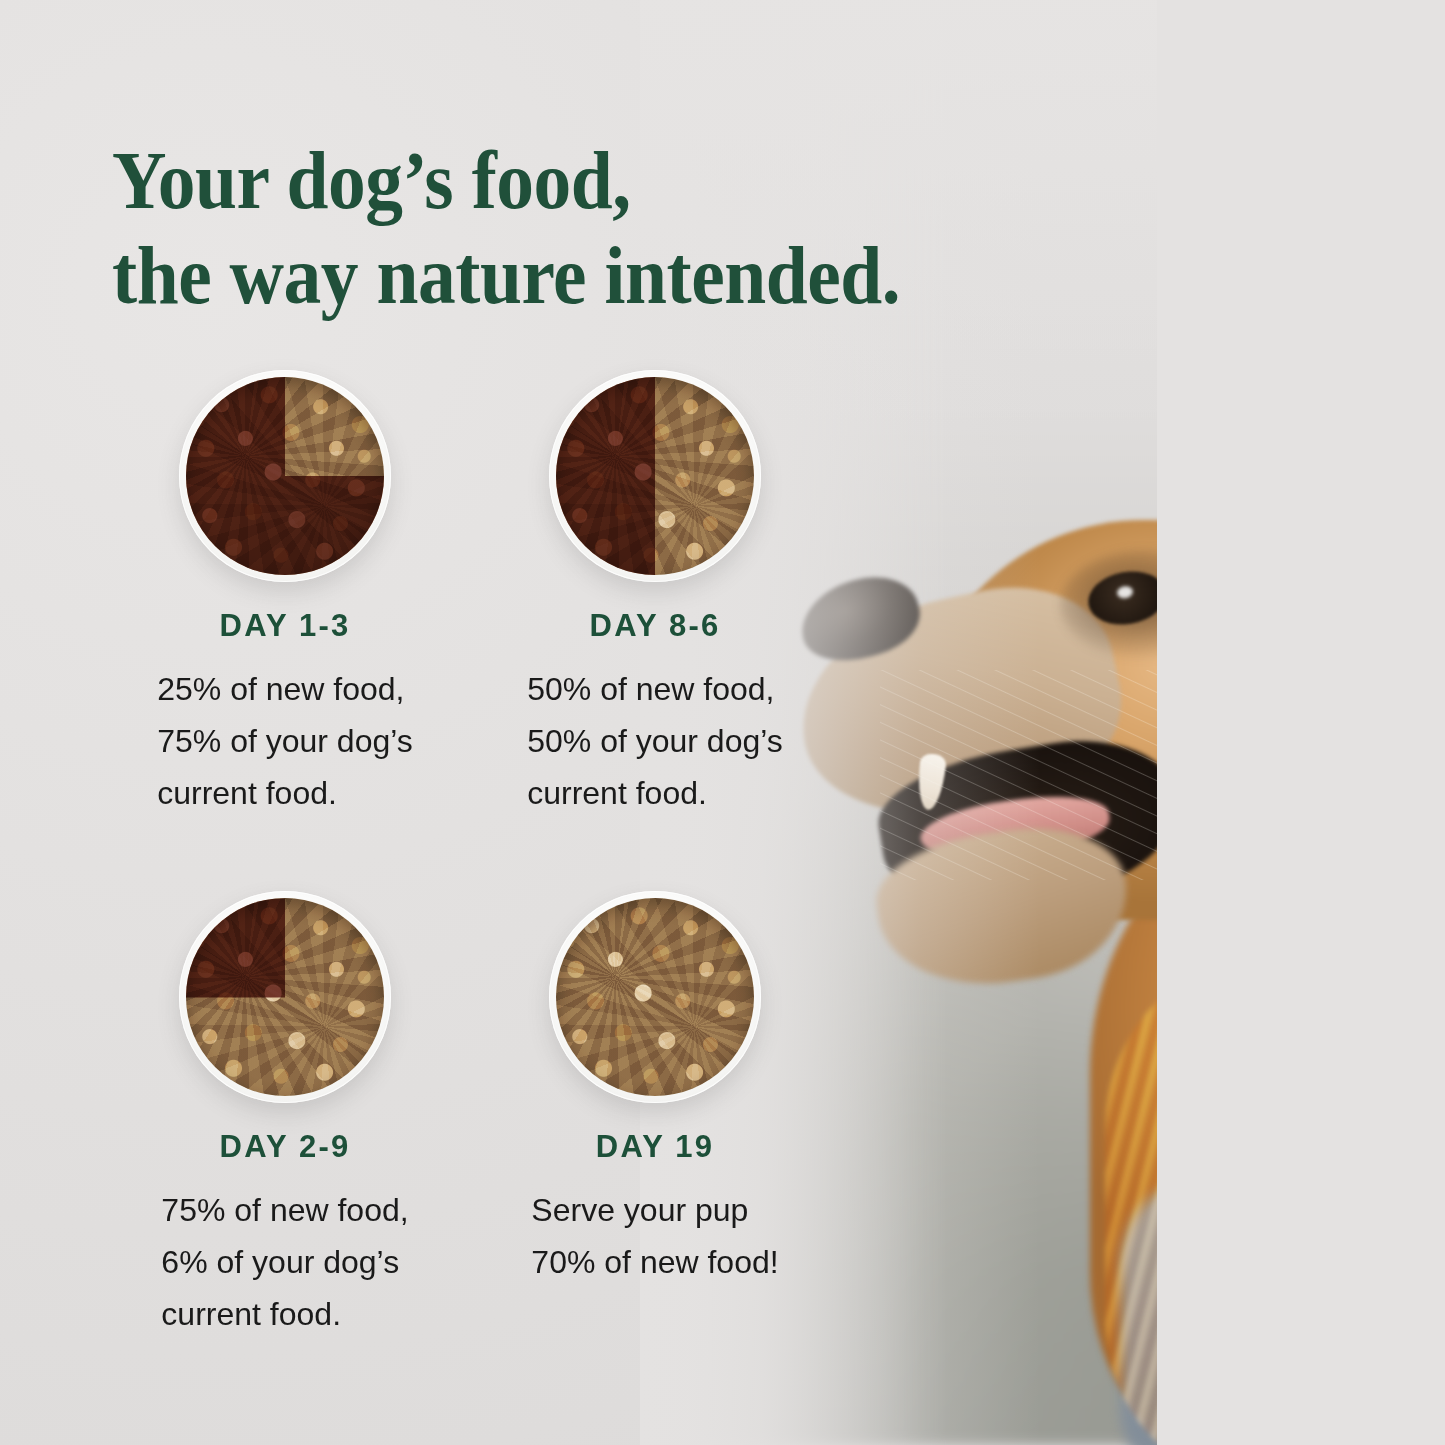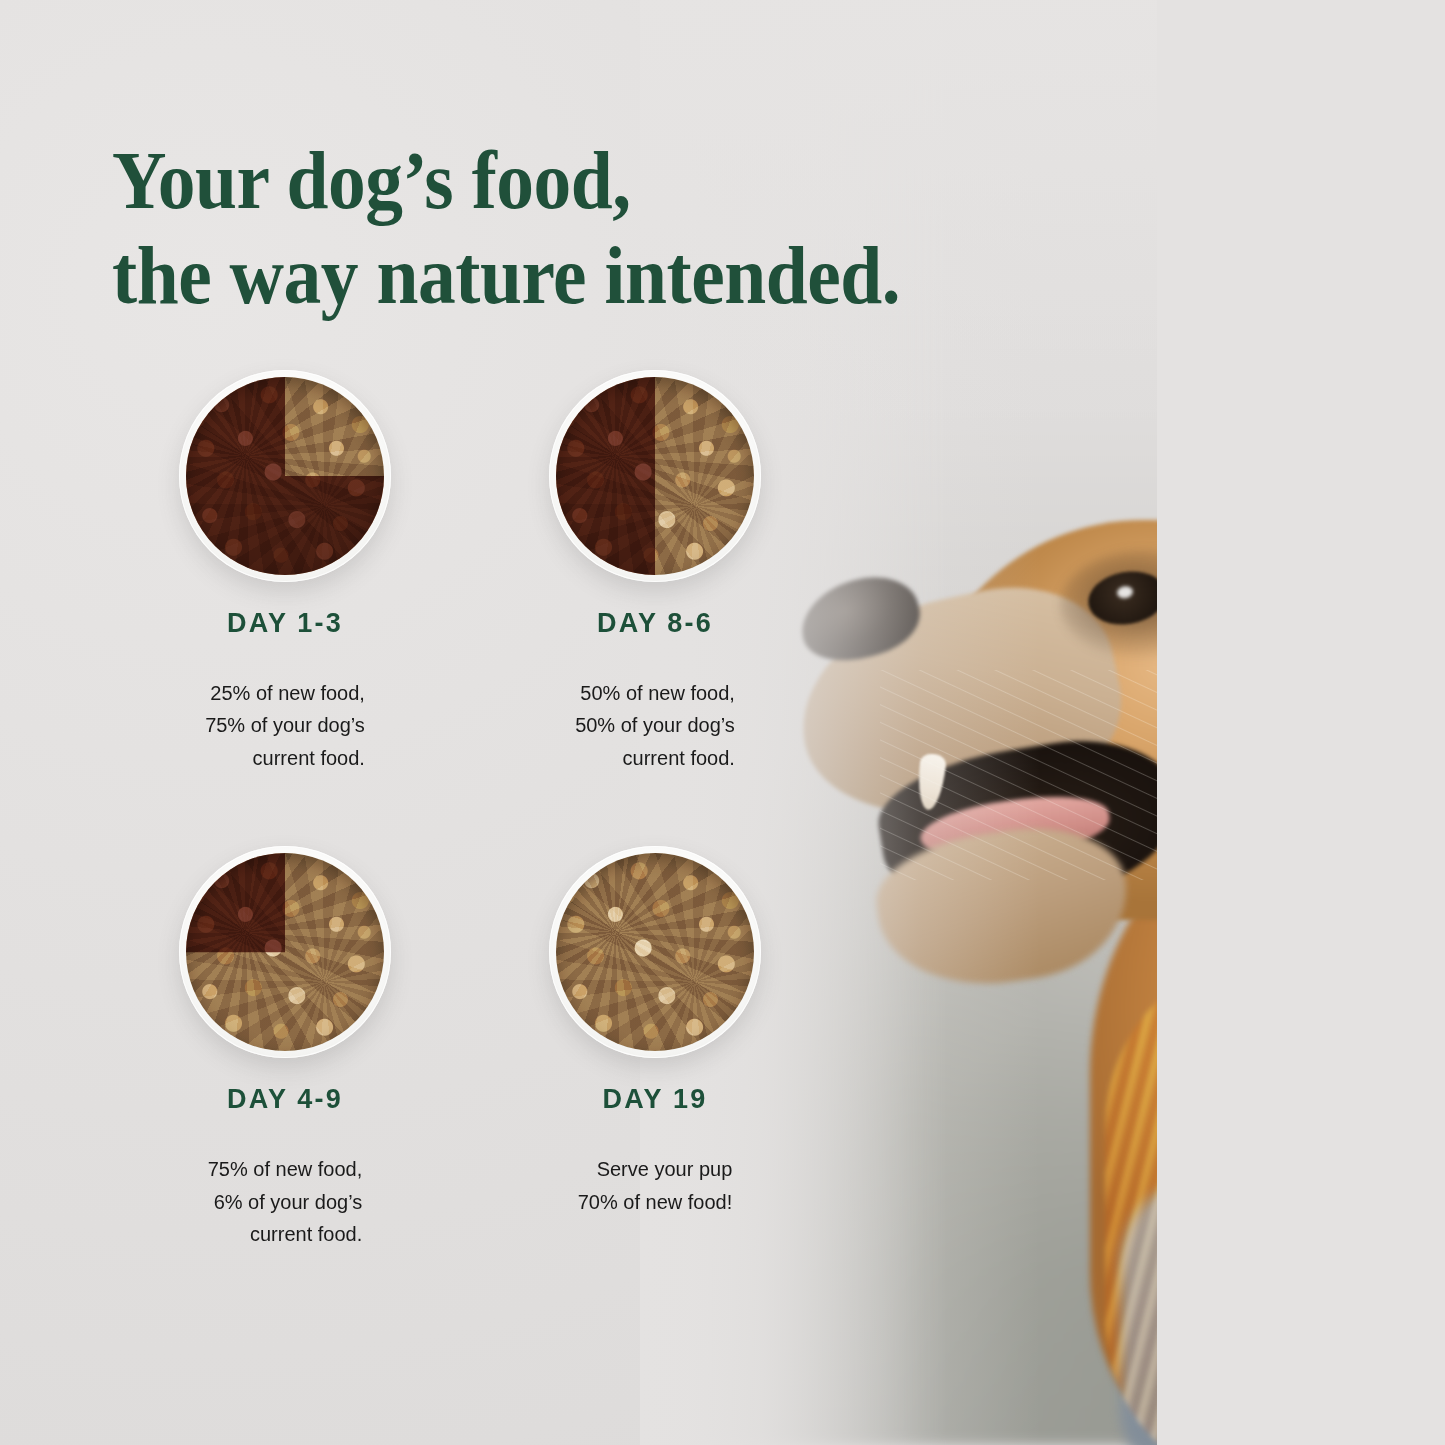--- a/index.html
+++ b/index.html
@@ -388,30 +388,30 @@
     opacity: 0.93;
     mix-blend-mode: multiply;
   }
   .overlay.q75 { clip-path: polygon(0 0, 50% 0, 50% 50%, 100% 50%, 100% 100%, 0 100%); }
   .overlay.q50 { clip-path: polygon(0 0, 50% 0, 50% 100%, 0 100%); }
   .overlay.q25 { clip-path: polygon(0 0, 50% 0, 50% 50%, 0 50%); }
 
   .step-title {
     margin-top: 26px;
     color: #1d5039;
-    font-size: 27px;
+    font-size: 31px;
     font-weight: bold;
     letter-spacing: 2.2px;
   }
   .step-desc {
-    margin-top: 38px;
+    margin-top: 20px;
     color: #1a1a1a;
-    font-size: 20px;
+    font-size: 32px;
     line-height: 1.62;
-    text-align: right;
+    text-align: left;
     white-space: pre-line;
   }
 </style>
 </head>
 <body>
 
 <div id="poster">
 
   <div class="photo-layer">
     <div class="photo-bg"></div>
@@ -472,21 +472,21 @@
 
     <div class="step-row" style="margin-top:72px;">
 
       <div class="step">
         <div class="bowl-wrap">
           <div class="bowl">
             <div class="kibble"></div>
             <div class="overlay q25"></div>
           </div>
         </div>
-        <div class="step-title">DAY 4-9</div>
+        <div class="step-title">DAY 2-9</div>
         <div class="step-desc">75% of new food,
 6% of your dog’s
 current food.</div>
       </div>
 
       <div class="step">
         <div class="bowl-wrap">
           <div class="bowl">
             <div class="kibble"></div>
 

